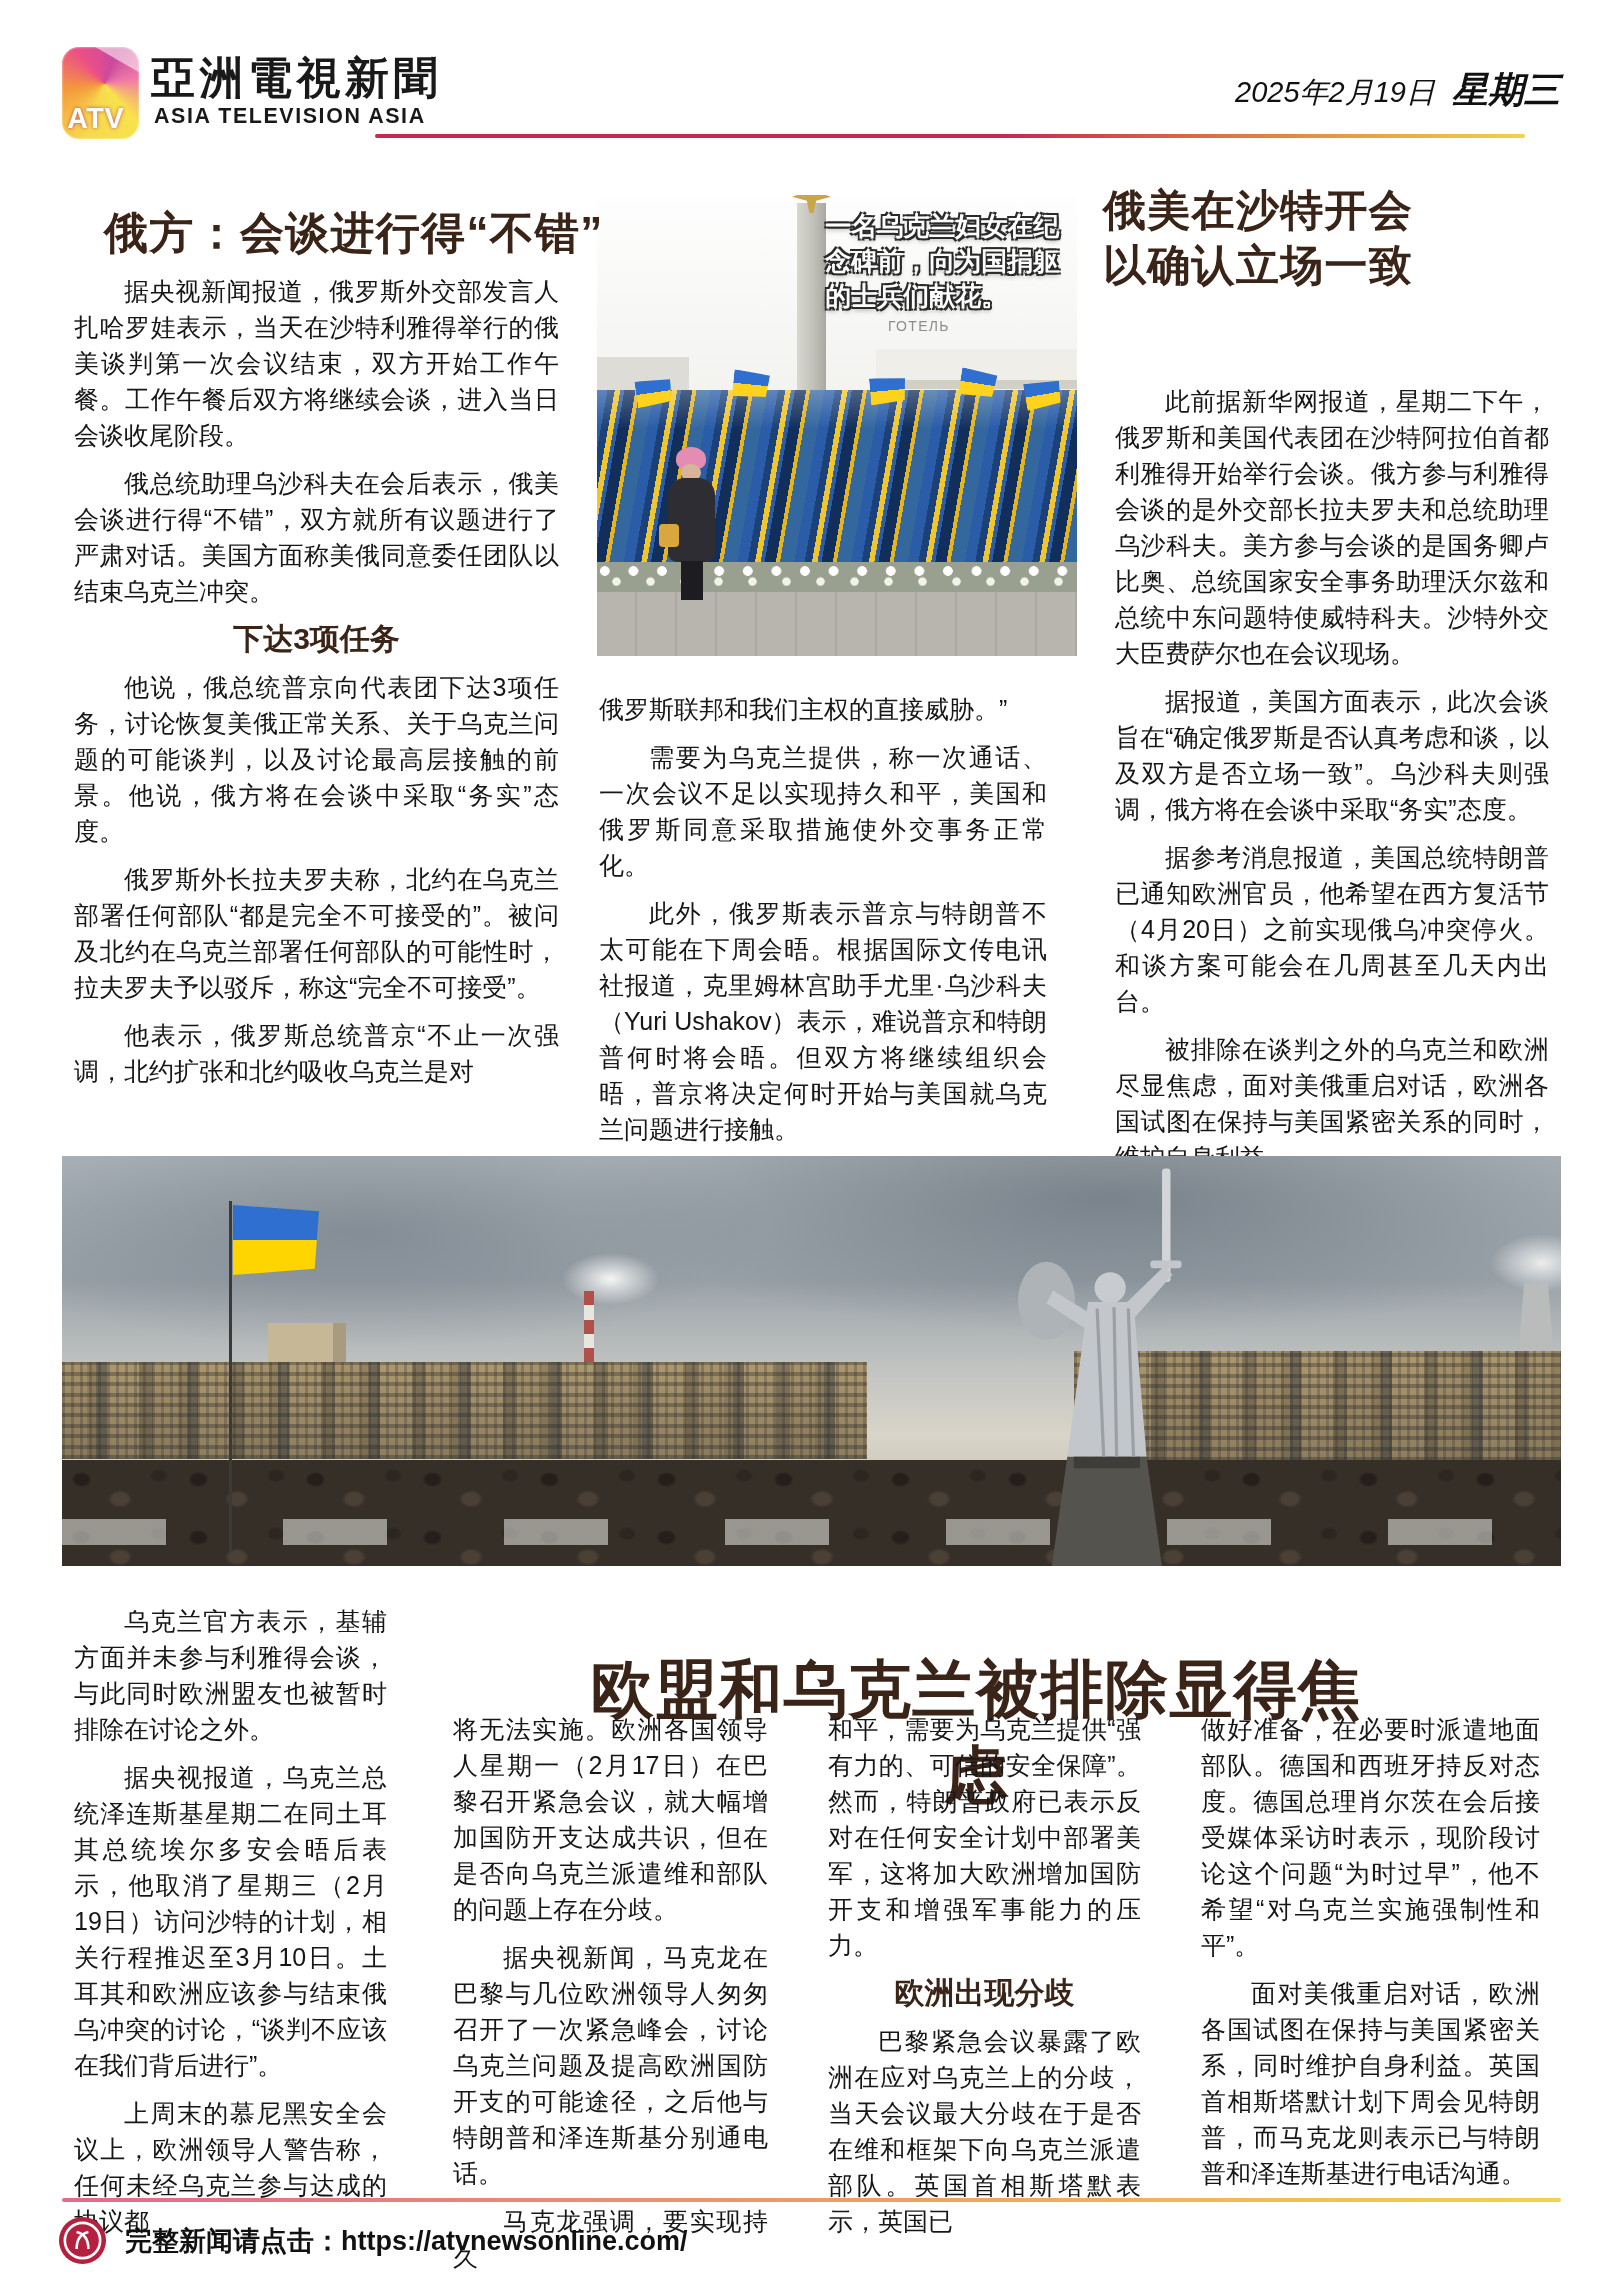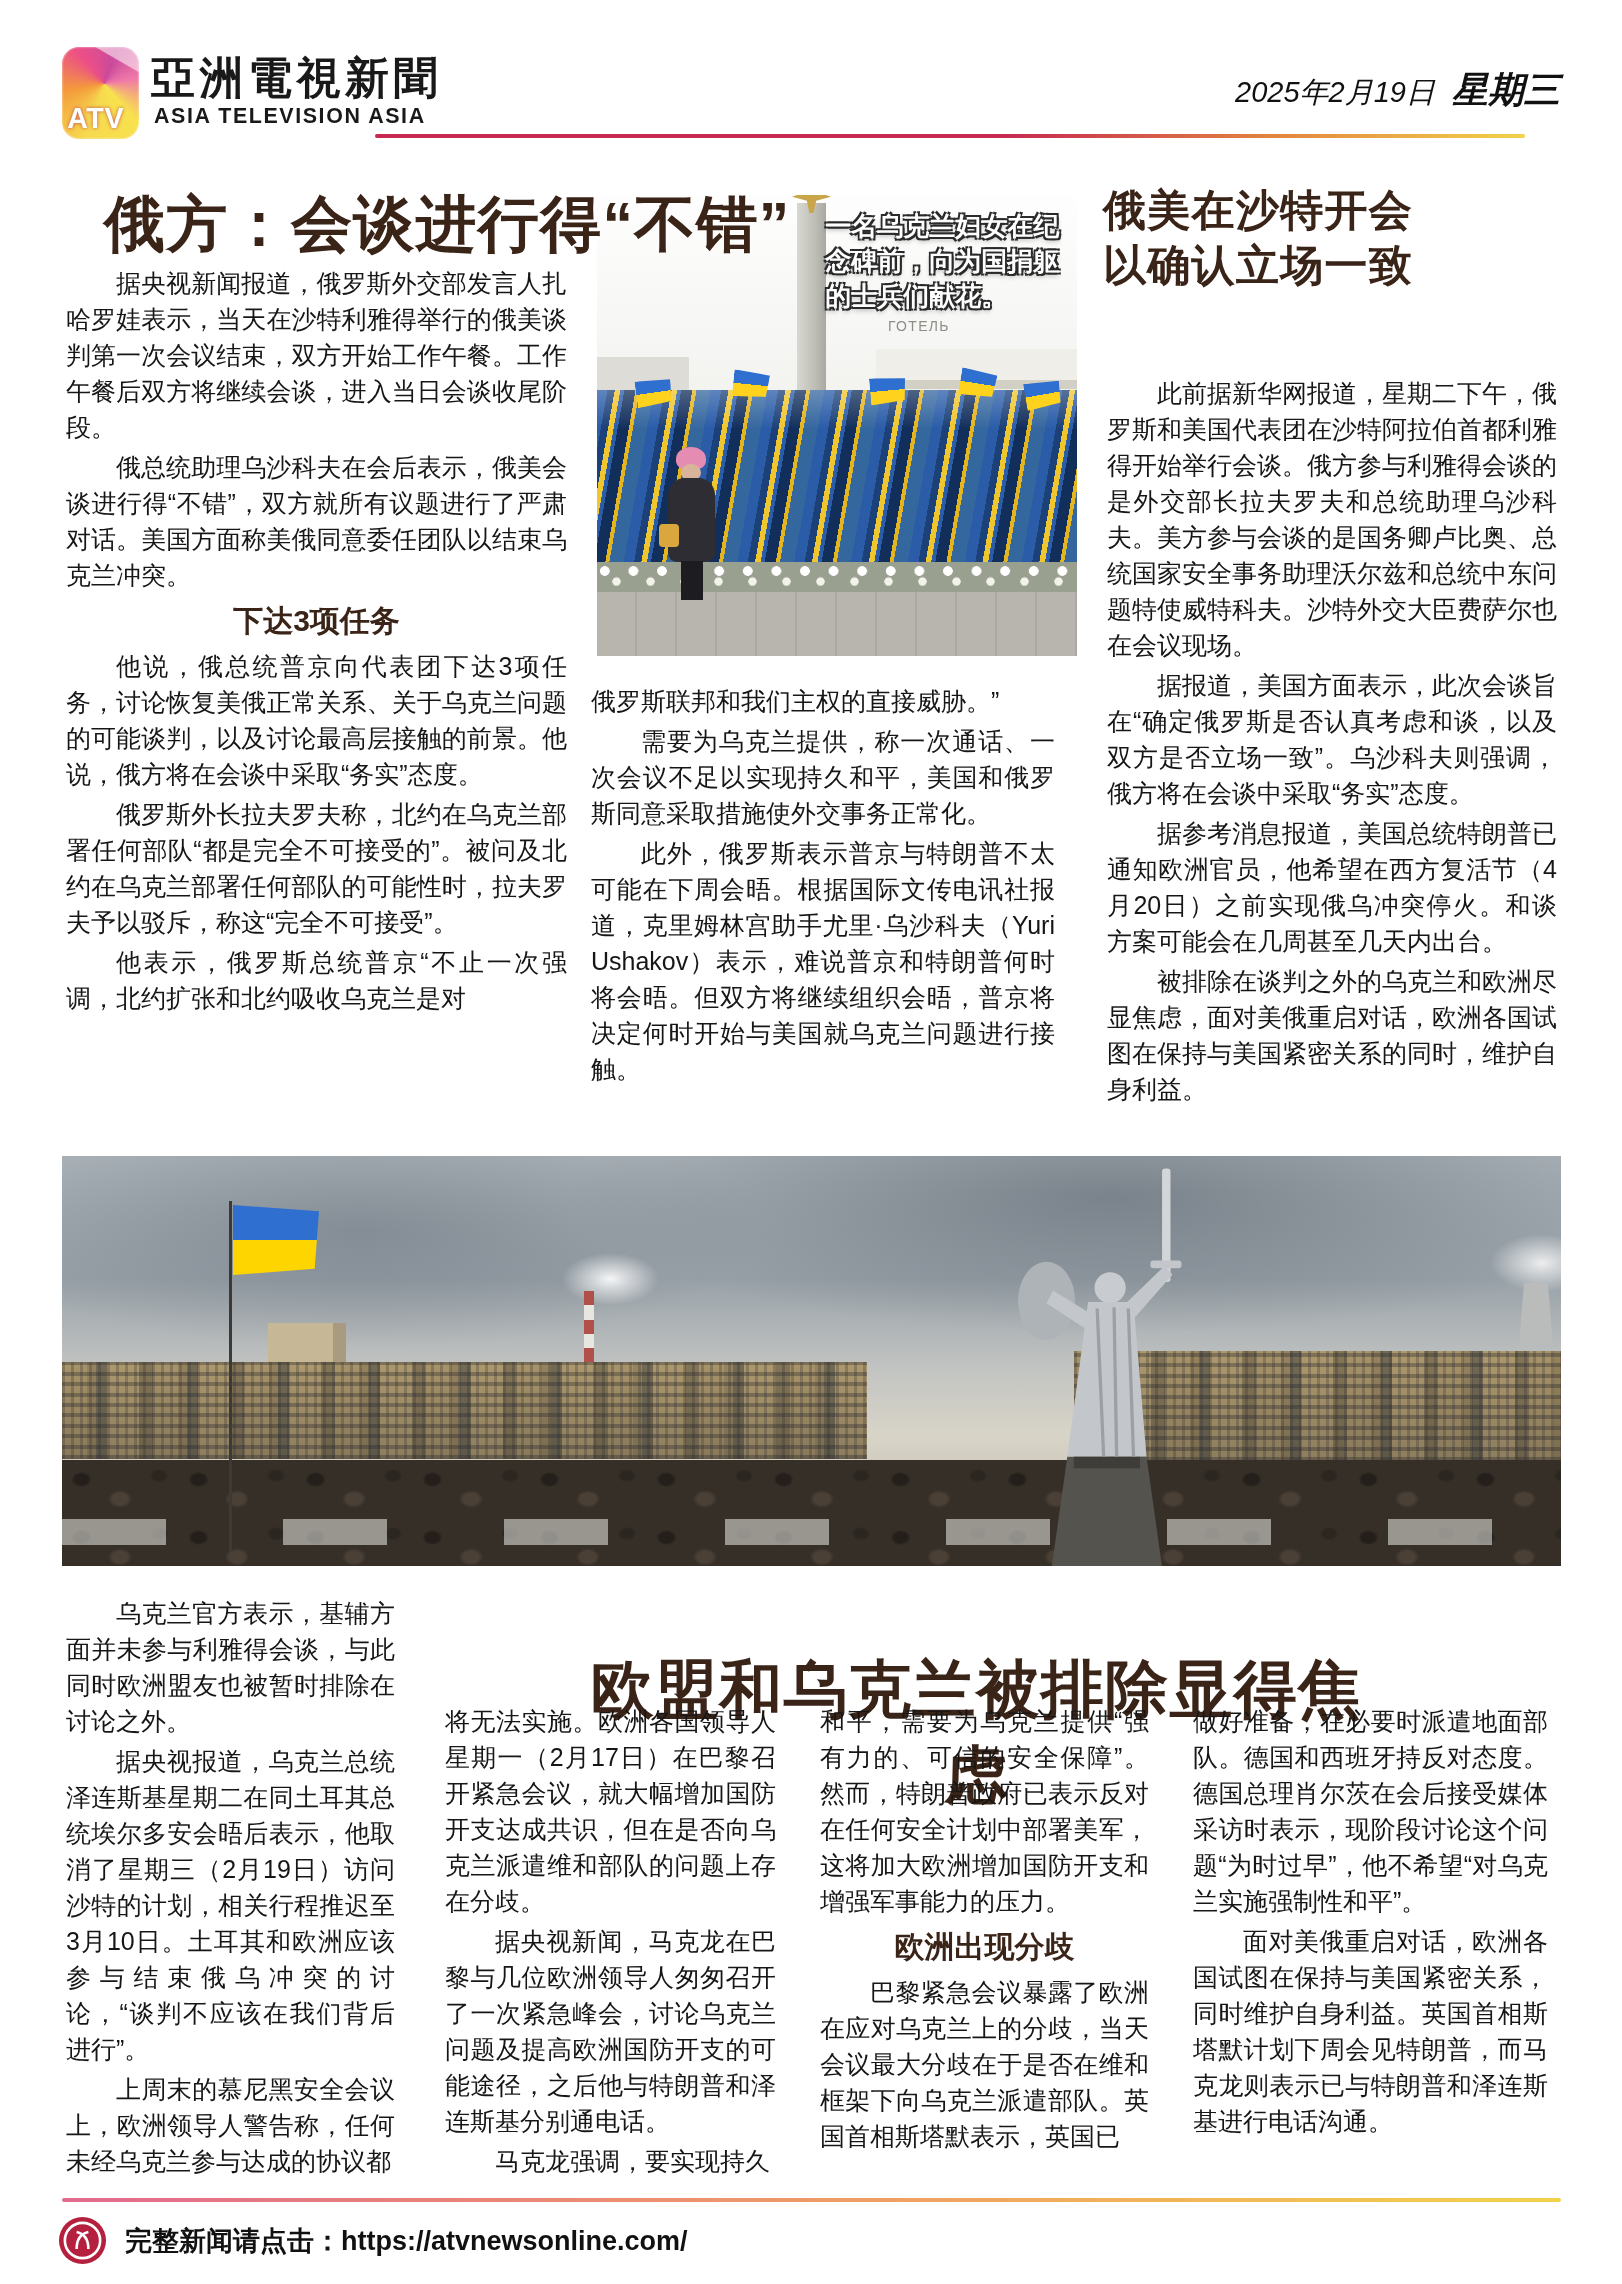--- a/index.html
+++ b/index.html
@@ -24,25 +24,25 @@
   #mast-sub{left:154px;top:104px;font-size:21.4px;font-weight:700;color:#191919;letter-spacing:1.6px;}
   #mast-date{right:62px;top:66px;display:flex;align-items:baseline;gap:17px;font-style:italic;}
   #mast-date .d{font-size:29px;color:#111;}
   #mast-date .w{font-size:36px;font-weight:900;color:#111;}
   .rule{height:3.9px;border-radius:1.9px;}
   #rule-top{left:375px;top:134px;width:1150px;background:linear-gradient(90deg,#c62a52 0%,#c62a52 55%,#e2843f 78%,#f2d24b 100%);}
   #rule-bottom{left:62px;top:2198px;width:1499px;background:linear-gradient(90deg,#e26a8e 0%,#ef9f63 55%,#f2d24b 100%);}
 
   
   .headline{font-weight:900;color:#3a2418;}
-  #title-left{left:104px;top:184px;font-size:61px;letter-spacing:1.3px;white-space:nowrap;z-index:5;}
+  #title-left{left:104px;top:204px;font-size:44px;letter-spacing:1.3px;white-space:nowrap;z-index:5;}
   #title-right{left:1103px;top:183px;font-size:43px;line-height:55px;letter-spacing:1.3px;}
   #title-bottom{left:571px;top:1599px;width:811px;font-size:63px;text-align:center;letter-spacing:1.3px;margin-top:48px;}
   .body-col{font-size:25px;line-height:36px;text-align:justify;color:#161616;}
-  .body-col p{margin:4px;text-indent:2em;}
+  .body-col p{margin:12px;text-indent:2em;}
   .body-col p.cont{text-indent:0;}
   .subhead{font-size:30px;font-weight:900;color:#3a2418;text-align:center;text-indent:0 !important;margin:10.4px 0 9px 0 !important;}
   #col-left{left:62px;top:261px;width:509px;}
   #col-mid{left:587px;top:679px;width:472px;}
   #col-right{left:1103px;top:371px;width:458px;}
   #bcol1{left:62px;top:1591px;width:337px;}
   #bcol2{left:441px;top:1699px;width:339px;}
   #bcol3{left:816px;top:1699px;width:337px;}
   #bcol4{left:1189px;top:1699px;width:363px;}
 

